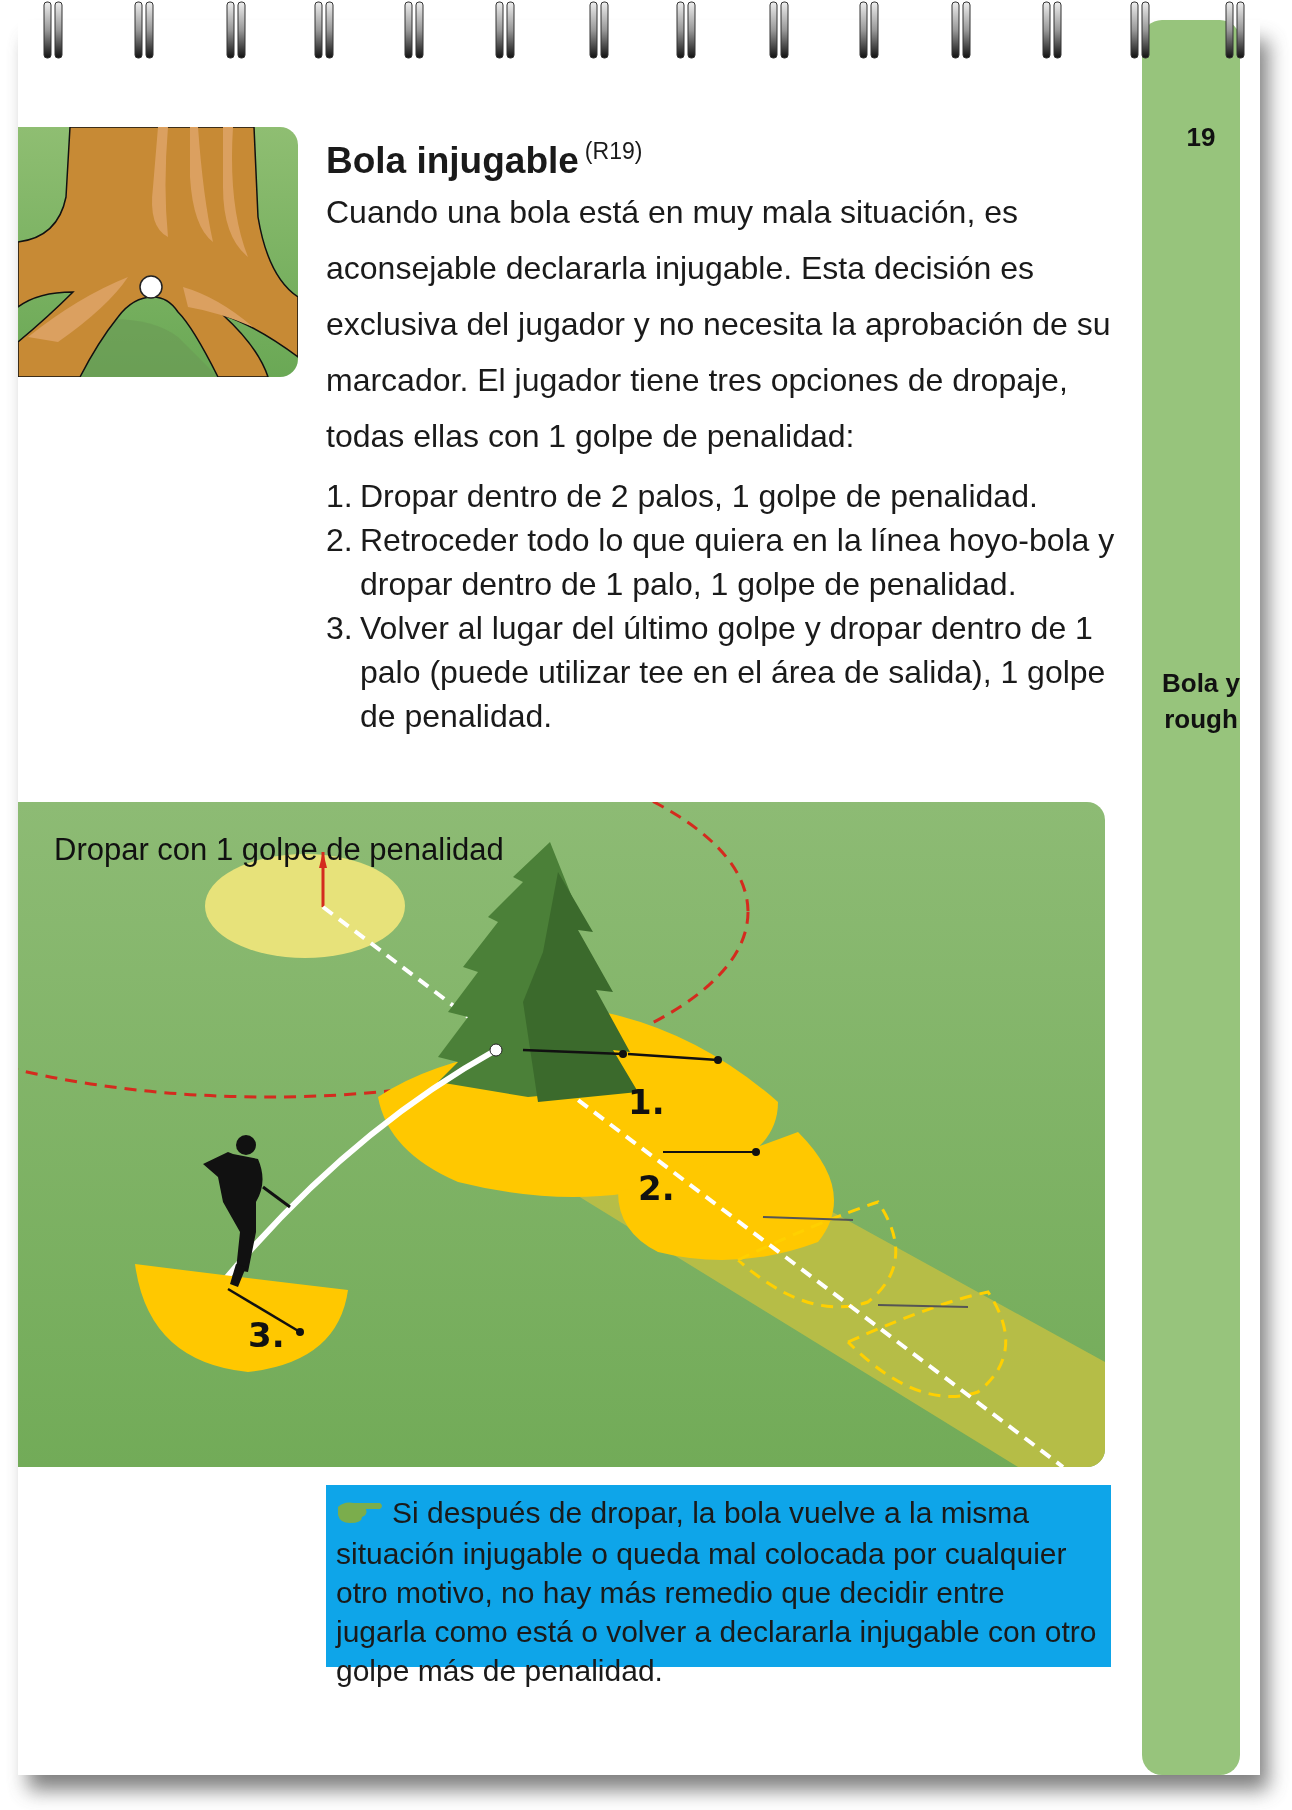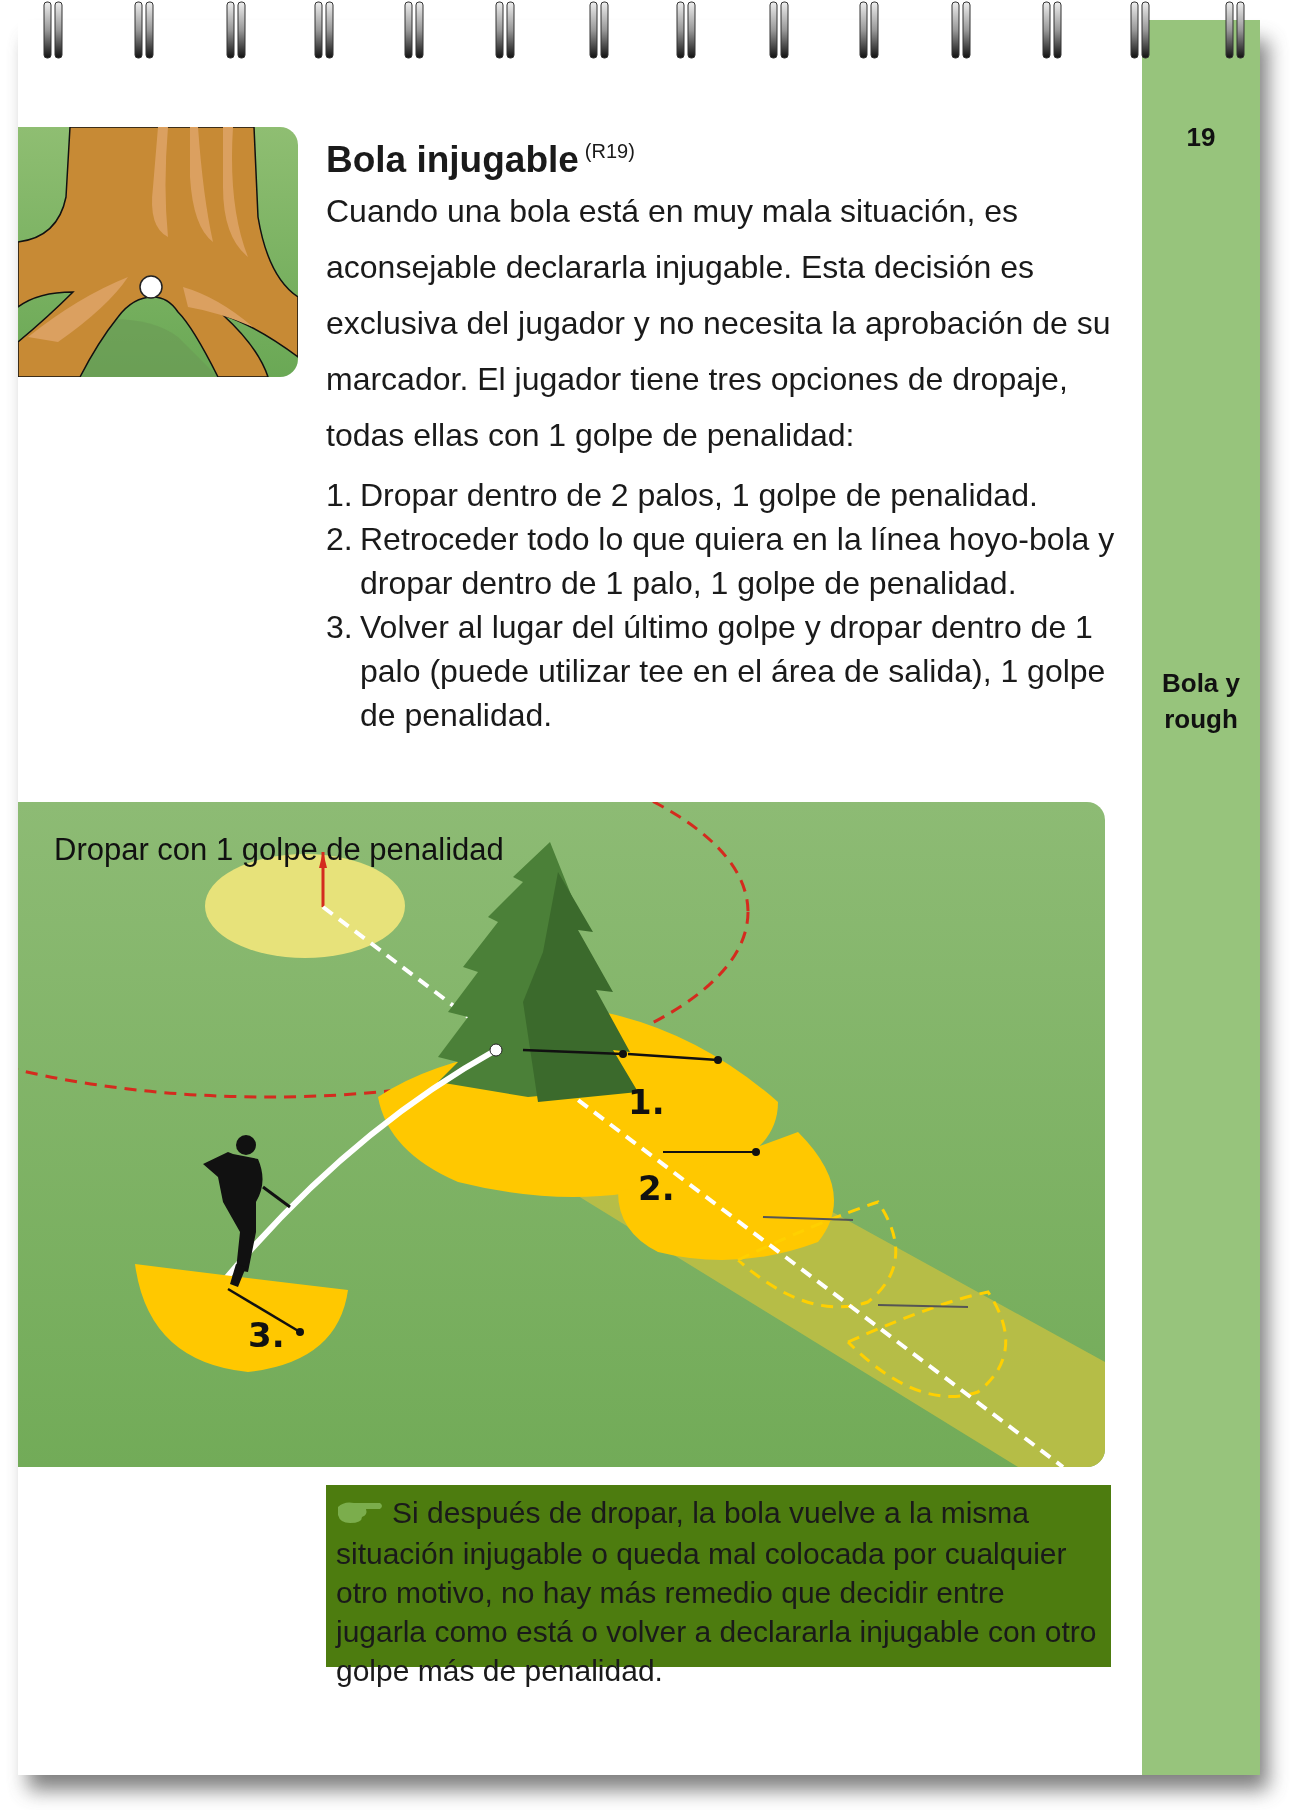--- a/index.html
+++ b/index.html
@@ -10,55 +10,56 @@
   }
   .page-shadow {
     position: absolute; left: 28px; top: 40px; width: 1240px; height: 1750px;
     background: #555; filter: blur(10px); opacity: 0.75;
   }
   .page {
     position: absolute; left: 18px; top: 20px; width: 1242px; height: 1755px;
     background: #ffffff; overflow: hidden;
   }
   .tab-strip {
-    position: absolute; left: 1124px; top: 0; width: 118px; height: 100%;
+    position: absolute; left: 1124px; top: 0; width: 98px; height: 100%;
     background: #97c47c;
+    border-radius: 20px;
   }
   .page-number {
     position: absolute; left: 0; width: 118px; top: 102px; text-align: center;
     font-weight: bold; font-size: 26px; color: #111;
   }
   .section-label {
     position: absolute; left: 0; width: 118px; top: 645px; text-align: center;
     font-weight: bold; font-size: 26px; line-height: 36px; color: #111;
   }
   .spiral { position: absolute; top: 0; left: 0; width: 1292px; height: 60px; }
   .thumb {
     position: absolute; left: 0; top: 107px; width: 280px; height: 250px;
     border-radius: 0 18px 18px 0; overflow: hidden;
   }
   .text-col {
     position: absolute; left: 308px; top: 108px; width: 800px; color: #1a1a1a;
   }
   .title { font-weight: bold; font-size: 37px; line-height: 46px; }
-  .title sup { font-weight: normal; font-size: 20px; vertical-align: 14px; margin-left: 6px; }
+  .title sup { font-weight: normal; font-size: 23px; vertical-align: 14px; margin-left: 6px; }
   .intro { font-size: 32px; line-height: 56px; }
   ol.options { list-style: none; margin: 10px 0 0 0; padding: 0; font-size: 32px; line-height: 44px; }
   ol.options li { position: relative; padding-left: 34px; }
   ol.options li .num { position: absolute; left: 0; top: 0; }
   .diagram {
     position: absolute; left: 0; top: 782px; width: 1087px; height: 665px;
     border-radius: 0 18px 18px 0; overflow: hidden;
   }
   .diagram-title {
     position: absolute; left: 36px; top: 30px; font-size: 31px; color: #111;
   }
   .tip {
     position: absolute; left: 308px; top: 1465px; width: 785px; height: 182px;
-    background: #4d7c0f; padding: 8px 8px 0 10px; box-sizing: border-box;
+    background: #0ea5e9; padding: 8px 8px 0 10px; box-sizing: border-box;
     font-size: 30px; line-height: 39px; color: #1a1a1a;
   }
   .hand { display: inline-block; vertical-align: -2px; margin-right: 8px; }
 </style>
 </head>
 <body>
 
 <div class="page-shadow"></div>
 
 <div class="page">

